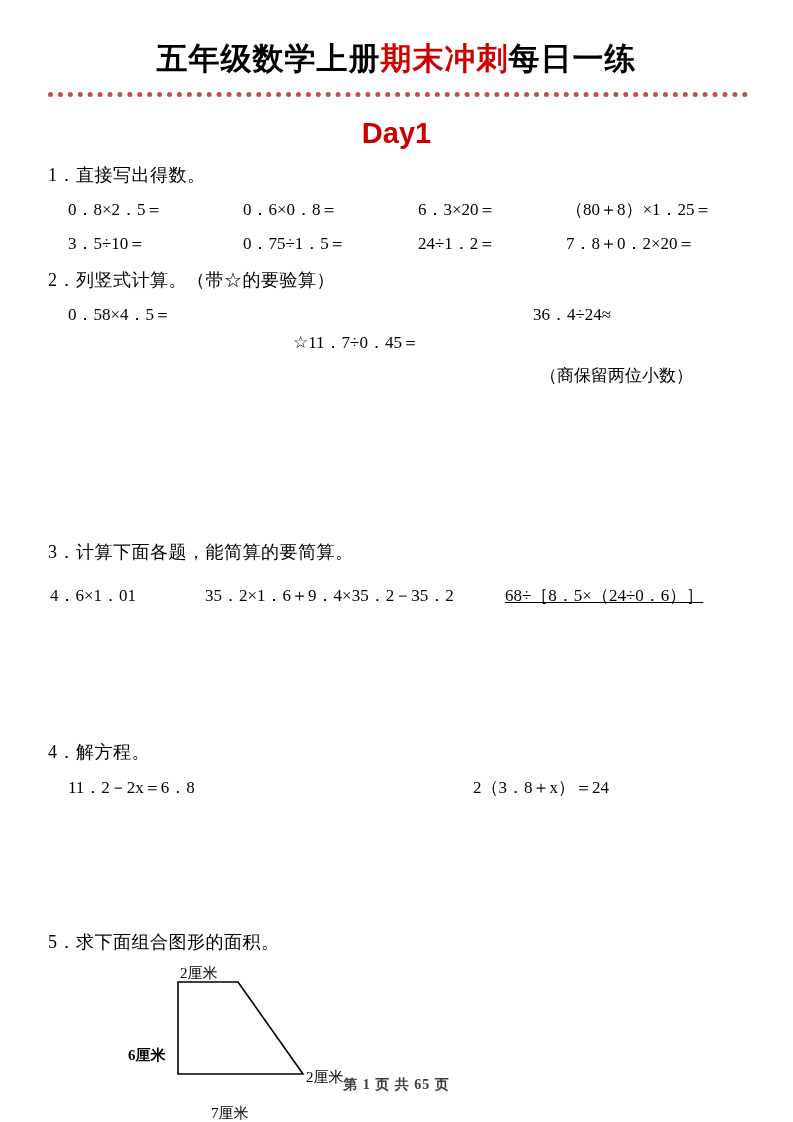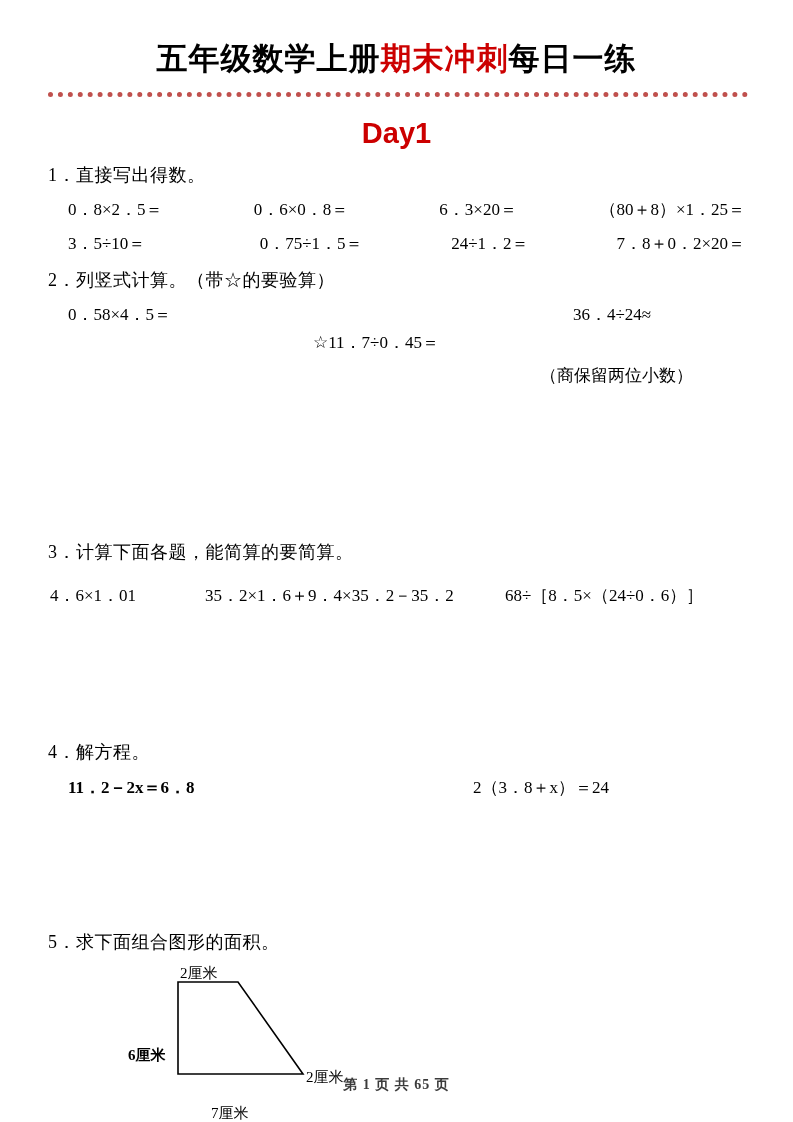--- a/index.html
+++ b/index.html
@@ -57,21 +57,20 @@
   .qline {
     font-size: 18px;
     margin-top: 13px;
     letter-spacing: 0.5px;
   }
   .row {
     display: flex;
     font-size: 17px;
     margin-top: 11px;
     padding-left: 20px;
-    gap: 20px;
   }
   .row .cell {
     white-space: nowrap;
   }
   
   .s1 .c1 { width: 175px; }
   .s1 .c2 { width: 175px; }
   .s1 .c3 { width: 148px; }
   .s1 .c4 { width: auto; }
 
@@ -87,29 +86,29 @@
   }
 
   .s3row {
     display: flex;
     font-size: 17px;
     margin-top: 20px;
     padding-left: 2px;
   }
   .s3row .e1 { width: 155px; }
   .s3row .e2 { width: 300px; }
-  .s3row .e3 { width: auto; }
+  .s3row .e3 { width: auto; text-decoration: underline; }
 
   .s4row {
     display: flex;
     font-size: 17px;
     margin-top: 12px;
     padding-left: 20px;
   }
-  .s4row .f1 { width: 405px; font-weight: bold; }
+  .s4row .f1 { width: 405px; }
 
   .gap-lg { height: 140px; }
   .gap-md { height: 120px; }
   .gap-sm { height: 118px; }
 
   
   .figure {
     position: relative;
     width: 330px;
     height: 175px;

